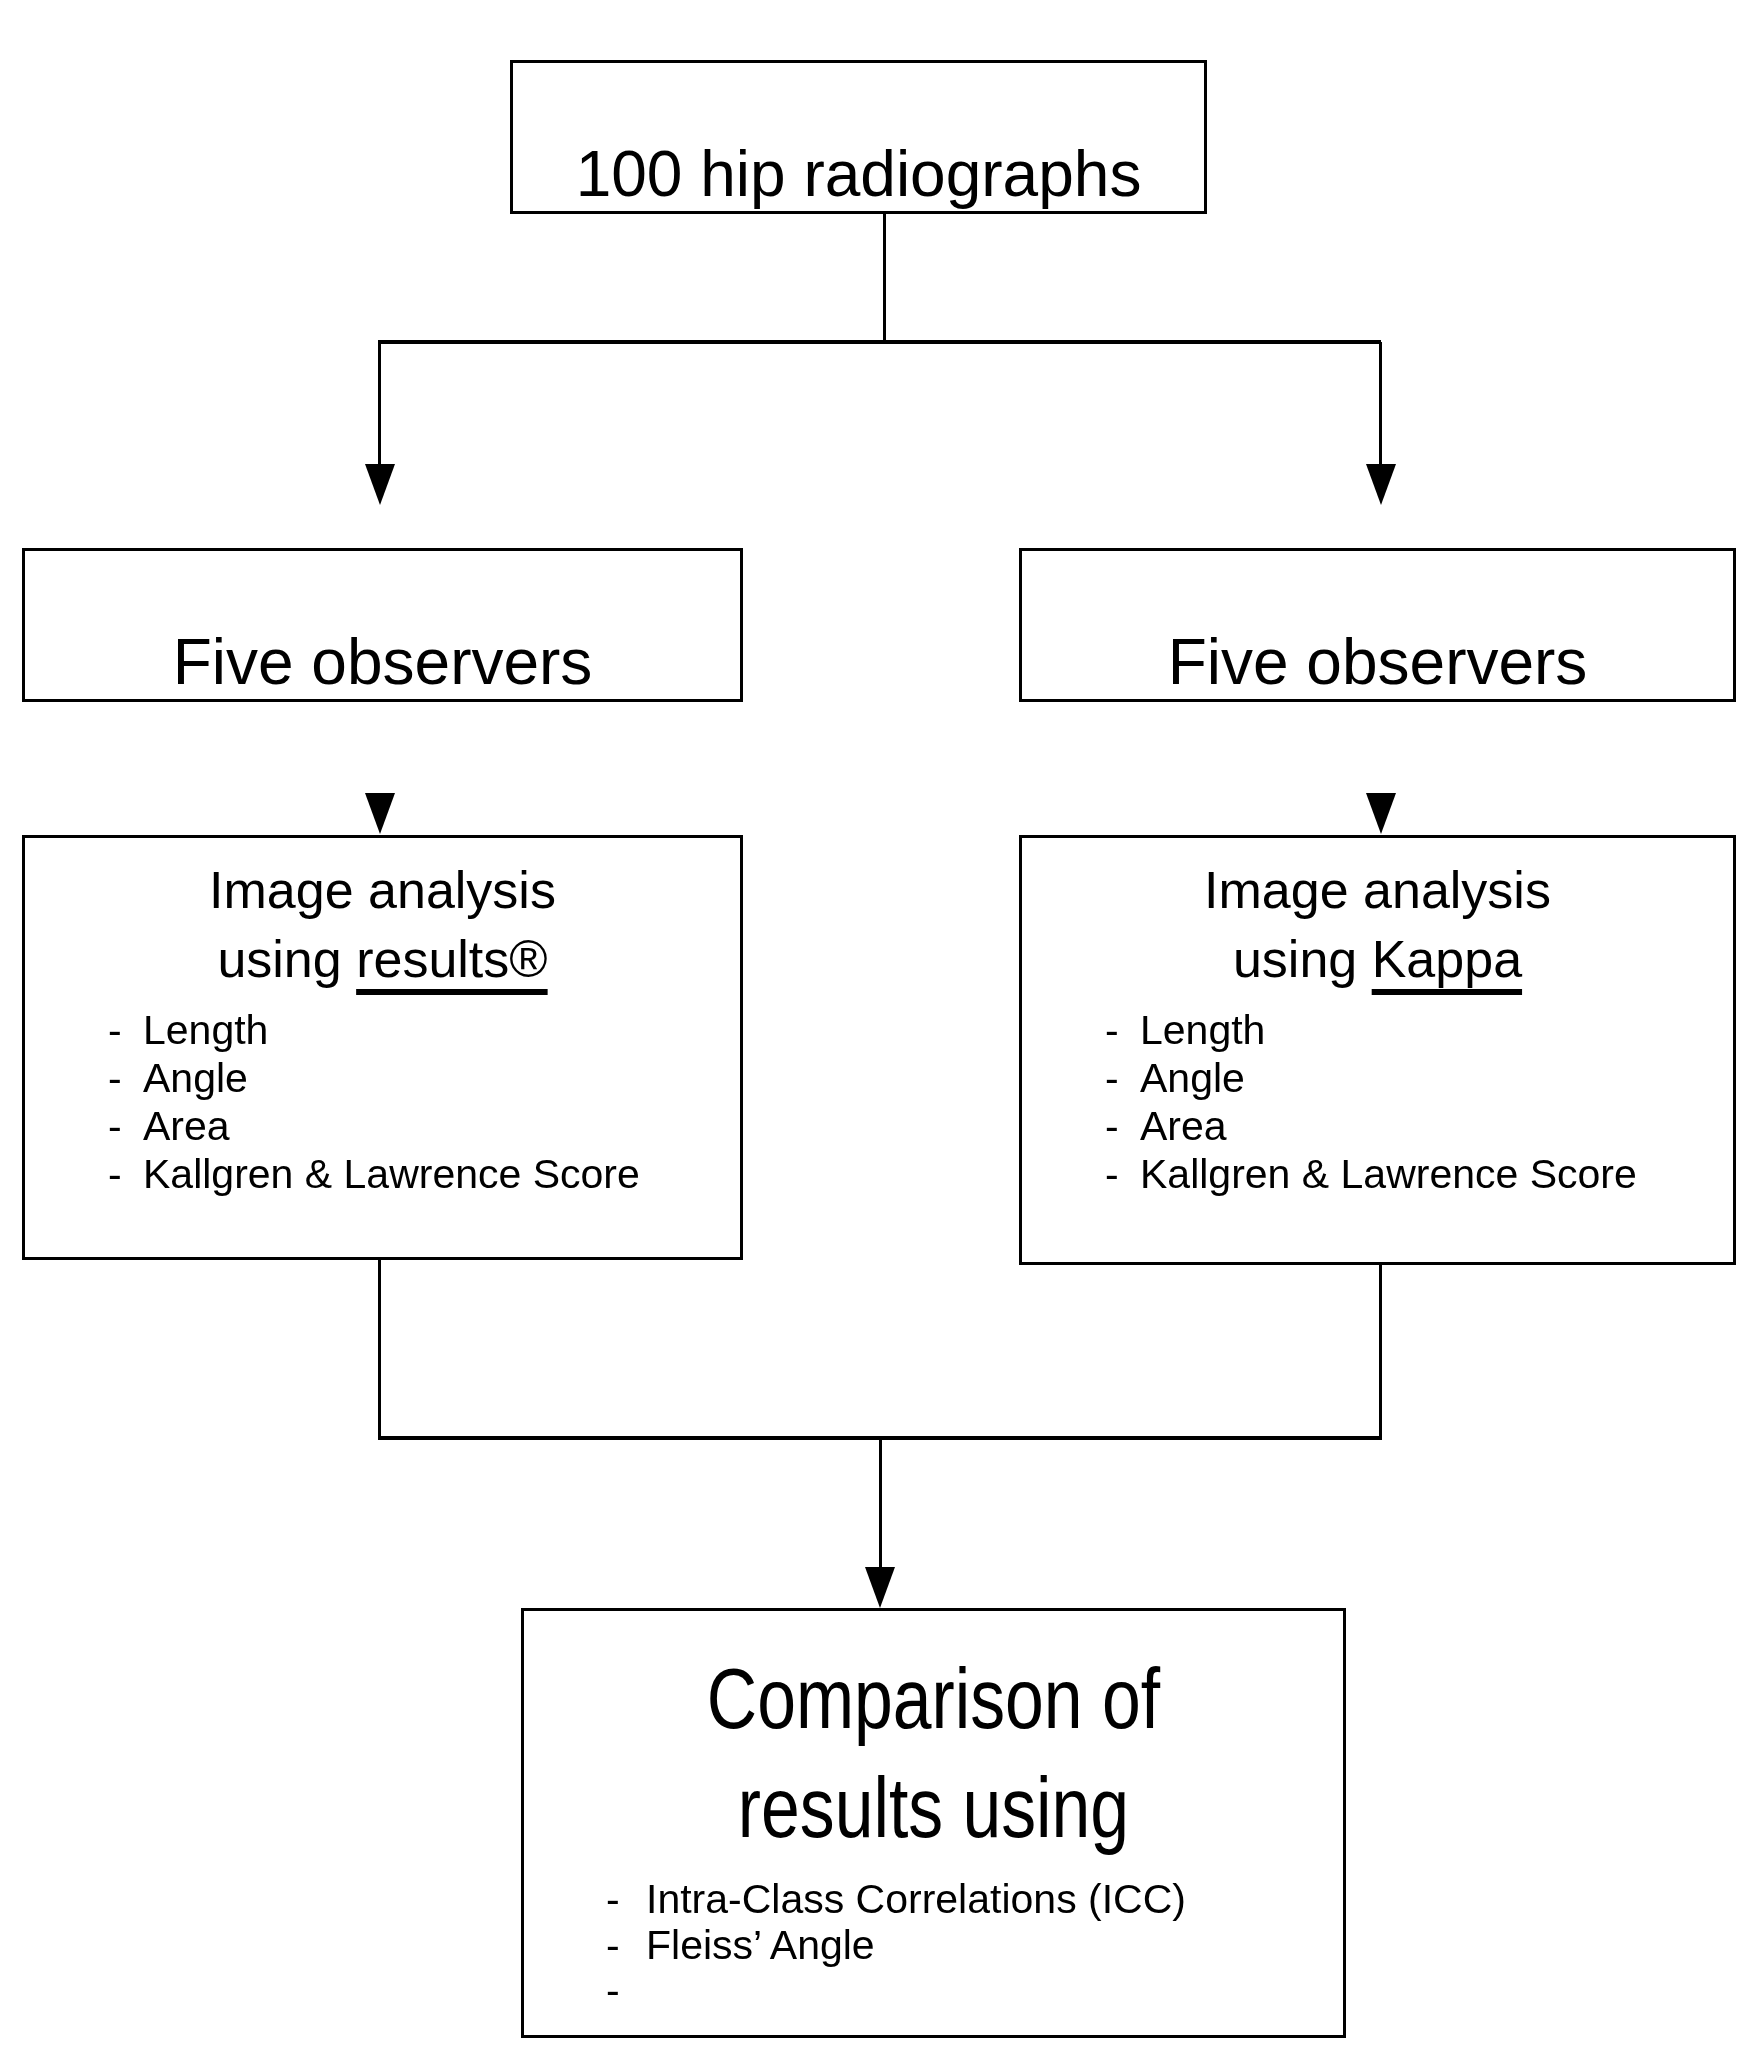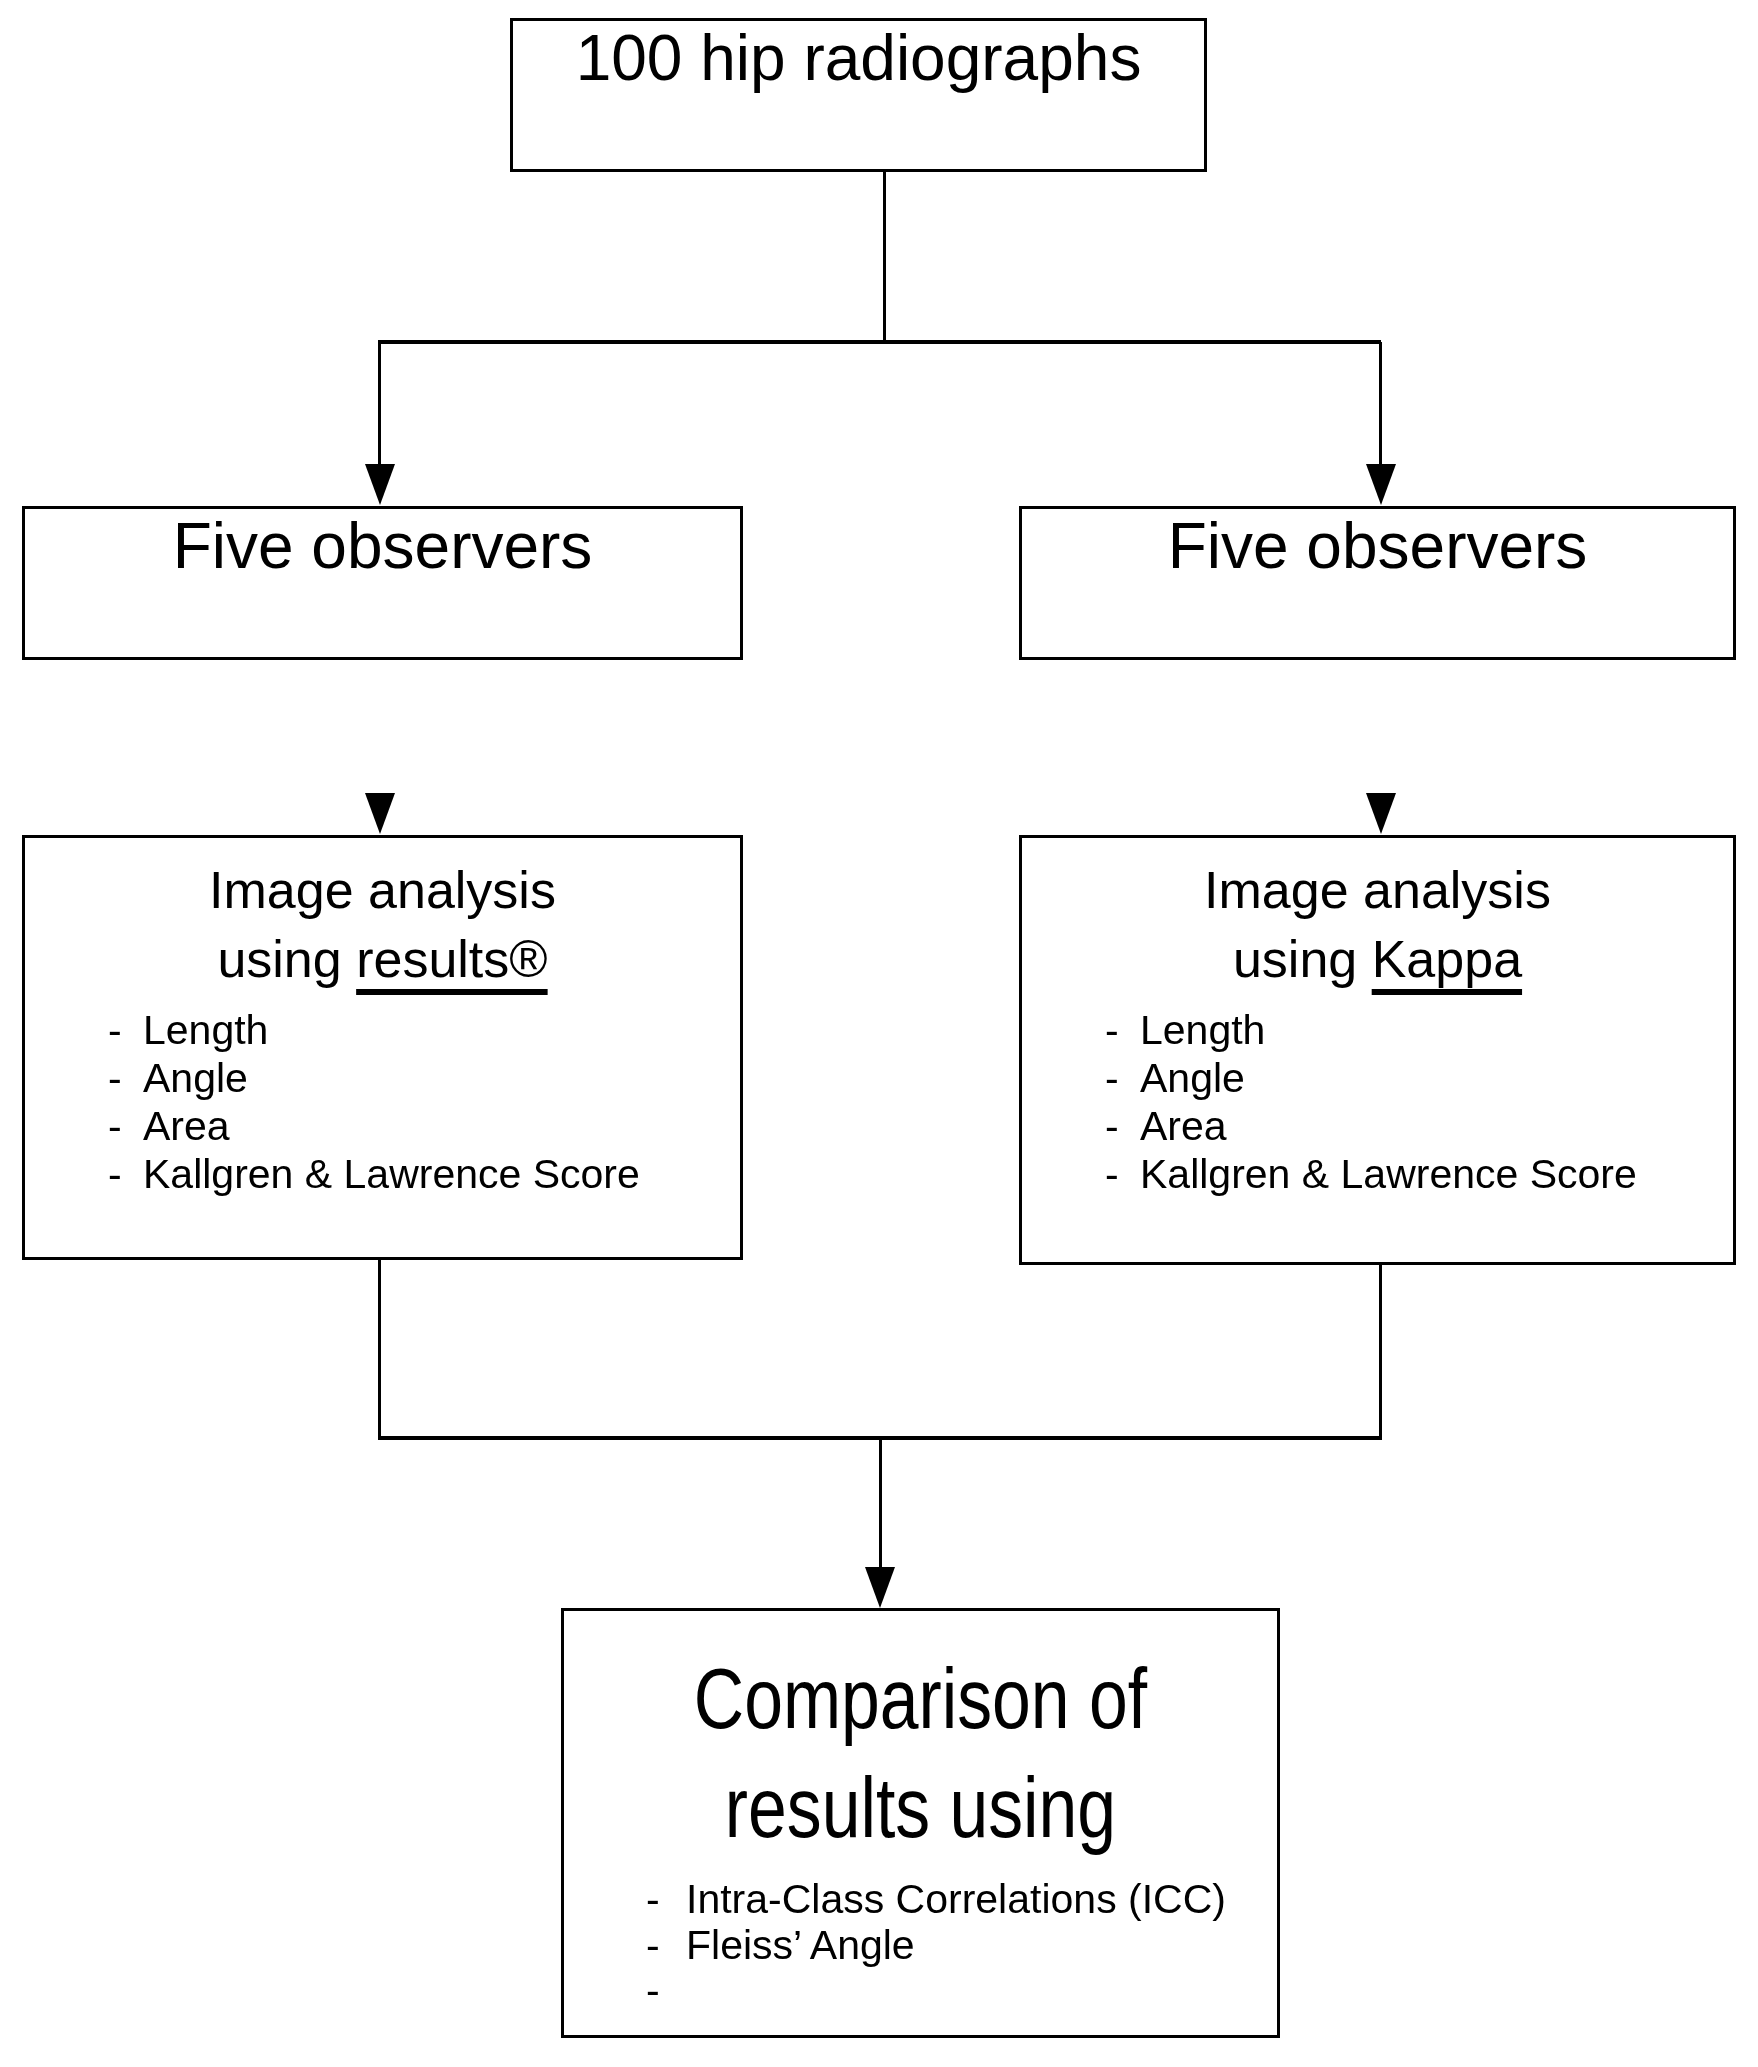--- a/index.html
+++ b/index.html
@@ -15,34 +15,34 @@
   .box {
     position: absolute;
     background: #ffffff;
     border: 3.5px solid #000000;
     box-sizing: border-box;
     display: flex;
     flex-direction: column;
     align-items: center;
     text-align: center;
   }
-  .box.center-v { justify-content: flex-start; }
+  .box.center-v { justify-content: flex-end; margin-top: 42px; }
   .box-title { font-size: 52px; line-height: 1.34; width: 100%; }
   .single-title { font-size: 64px; }
 
   
   #box-top    { left: 510px;  top: 17.6px;   width: 697px; height: 154px; }
   
   #box-obs-l  { left: 22px;   top: 506px;  width: 721px; height: 154px; }
   #box-obs-r  { left: 1019px; top: 506px;  width: 717px; height: 154px; }
   
   #box-ana-l  { left: 22px;   top: 835px;  width: 721px; height: 425px; padding-top: 17.6px; }
   #box-ana-r  { left: 1019px; top: 835px;  width: 717px; height: 430px; padding-top: 17.6px; }
   
-  #box-comp   { left: 521px;  top: 1608px; width: 719px; height: 430px; padding-top: 34px; margin-left: 40px; }
+  #box-comp   { left: 521px;  top: 1608px; width: 825px; height: 430px; padding-top: 34px; }
 
   .tool-underline {
     text-decoration: underline;
     text-decoration-thickness: 6.2px;
     text-underline-offset: 12.4px;
   }
 
   .measure-list {
     align-self: flex-start;
     text-align: left;

